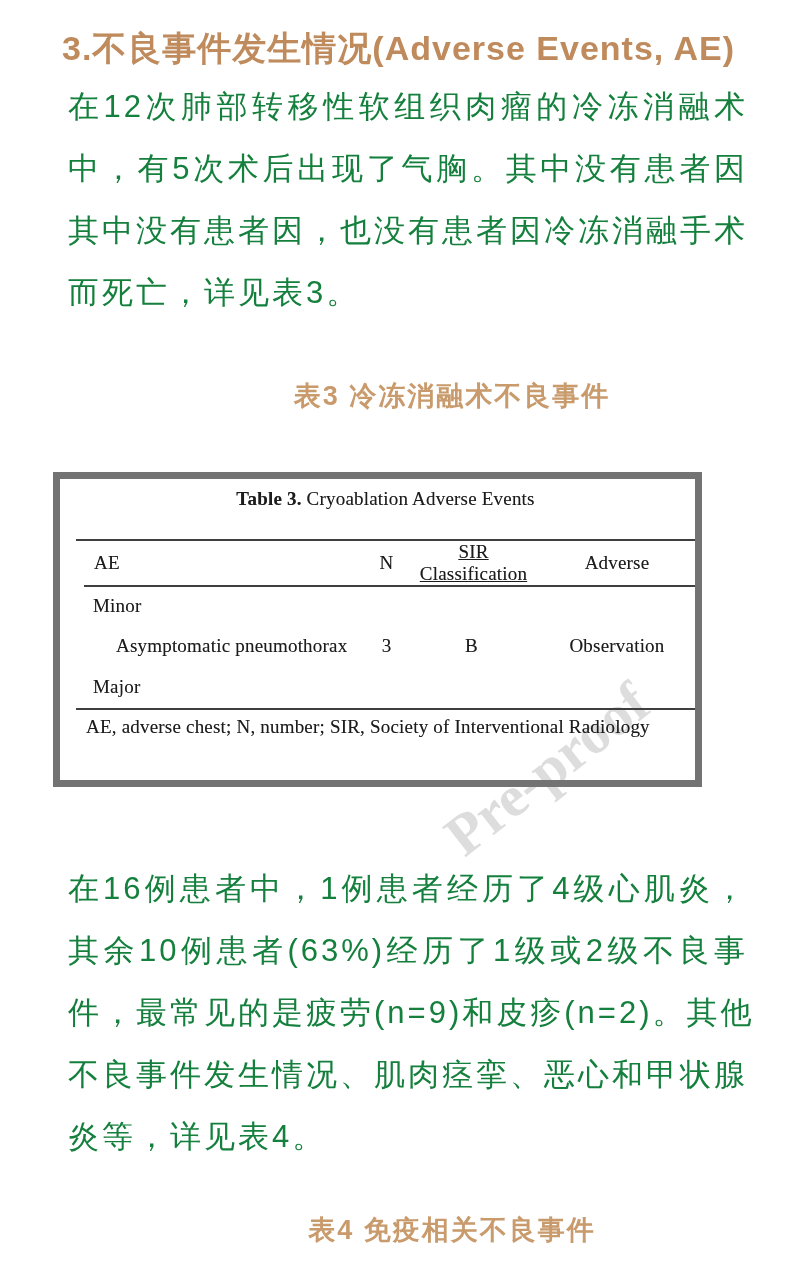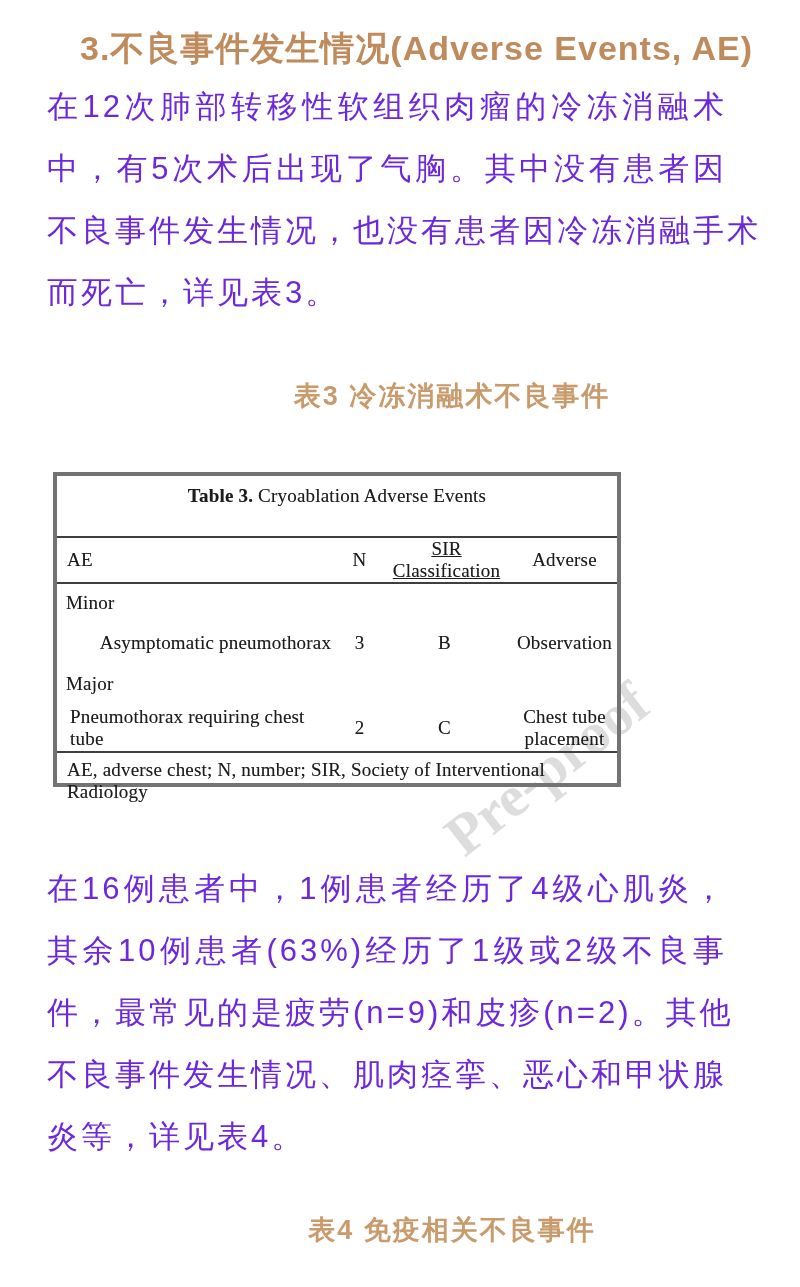--- a/index.html
+++ b/index.html
@@ -5,26 +5,26 @@
   html,body{margin:0;padding:0;background:#ffffff;}
   .page{
     position:relative;
     width:800px;height:1287px;
     background:#ffffff;
     font-family:"Liberation Sans", sans-serif;
     overflow:hidden;
   }
   
   .heading{
-    position:absolute;left:80px;top:26px;width:690px;
+    position:absolute;left:62px;top:26px;width:690px;
     font-size:34px;font-weight:700;letter-spacing:1px;
     color:#bf8a5c;white-space:nowrap;
   }
   
-  .para{position:absolute;left:47px;width:680px;color:#6d28d9;}
+  .para{position:absolute;left:68px;width:680px;color:#15803d;}
   .para .line{
     height:62px;line-height:62px;
     font-size:31px;letter-spacing:3px;
     text-align:justify;text-align-last:justify;
     white-space:nowrap;
   }
   .para .line.last{text-align-last:left;}
   #para1{top:76px;}
   #para2{top:858px;}
   
@@ -41,61 +41,63 @@
     position:absolute;left:53px;top:472px;width:693px;height:315px;
   }
   .watermark{
     position:absolute;left:420px;top:330px;z-index:0;
     transform:rotate(-38deg);transform-origin:left bottom;
     font-family:"Liberation Serif", serif;font-weight:700;
     font-size:58px;color:#d2d2d2;opacity:.75;white-space:nowrap;
   }
   .t3{
     position:relative;z-index:1;box-sizing:border-box;
-    width:568px;height:315px;
-    border:4px solid #737373;
+    width:649px;height:315px;
+    border:7px solid #737373;
     font-family:"Liberation Serif", serif;
     font-size:19px;color:#1c1c1c;letter-spacing:.2px;
     text-shadow:0 0 .6px rgba(40,40,40,.45);
+    padding-left:16px;
   }
   .t3-title{
     height:51px;box-sizing:content-box;
     border-bottom:2px solid #3f3f3f;
     text-align:center;padding-top:9px;
   }
   .t3 .grid{
     display:grid;grid-template-columns:285px 35px 135px 1fr;
     align-items:center;
+    margin-left:8px;
   }
   .t3-header{height:44px;border-bottom:2px solid #3f3f3f;}
   .t3-body{border-bottom:2px solid #3f3f3f;}
   .t3 .c-ae{padding-left:10px;}
   .t3 .c-n,.t3 .c-sir,.t3 .c-com{text-align:center;}
   .t3-header .c-sir{text-align:center;padding-left:4px;text-decoration:underline;}
   .row{height:42px;}
   .row.r0{height:38px;}
   .row.r1{height:41px;}
   .row.r2{height:42px;font-family:Liberation Serif, serif;}
   .row.r3{height:46px;}
   .row .group-cell{grid-column:1 / -1;padding-left:9px;}
-  .indent-lg{padding-left:32px !important;text-align:center;}
+  .indent-lg{padding-left:32px !important;}
   .indent-sm{padding-left:13px !important;}
   .t3-foot{padding:6px 10px 0 10px;}
 </style>
 </head>
 <body>
 
 <div class="page">
 
   <div class="heading">3.不良事件发生情况(Adverse Events, AE)</div>
 
   <div class="para" id="para1">
     <div class="line">在12次肺部转移性软组织肉瘤的冷冻消融术</div>
     <div class="line">中，有5次术后出现了气胸。其中没有患者因</div>
-    <div class="line">不良事件发生情况，也没有患者因冷冻消融手术</div>
+    <div class="line">其中没有患者因，也没有患者因冷冻消融手术</div>
     <div class="line last">而死亡，详见表3。</div>
   </div>
 
   <div class="caption" id="caption3">表3  冷冻消融术不良事件</div>
 
   <div class="figure">
     <div class="watermark">Pre-proof</div>
     <div class="t3">
       <div class="t3-title"><b>Table 3.</b><span> Cryoablation Adverse Events</span></div>
       <div class="t3-header grid">
@@ -110,26 +112,20 @@
         </div>
         <div class="row r1 grid">
           <div class="c-ae indent-lg">Asymptomatic pneumothorax</div>
           <div class="c-n">3</div>
           <div class="c-sir">B</div>
           <div class="c-com">Observation</div>
         </div>
         <div class="row r2 grid">
           <div class="group-cell">Major</div>
         </div>
-        <div class="row r3 grid">
-          <div class="c-ae indent-sm">Pneumothorax requiring chest tube</div>
-          <div class="c-n">2</div>
-          <div class="c-sir">C</div>
-          <div class="c-com">Chest tube placement</div>
-        </div>
       </div>
       <div class="t3-foot">AE, adverse chest; N, number; SIR, Society of Interventional Radiology</div>
     </div>
   </div>
 
   <div class="para" id="para2">
     <div class="line">在16例患者中，1例患者经历了4级心肌炎，</div>
     <div class="line">其余10例患者(63%)经历了1级或2级不良事</div>
     <div class="line">件，最常见的是疲劳(n=9)和皮疹(n=2)。其他</div>
     <div class="line">不良事件发生情况、肌肉痉挛、恶心和甲状腺</div>

